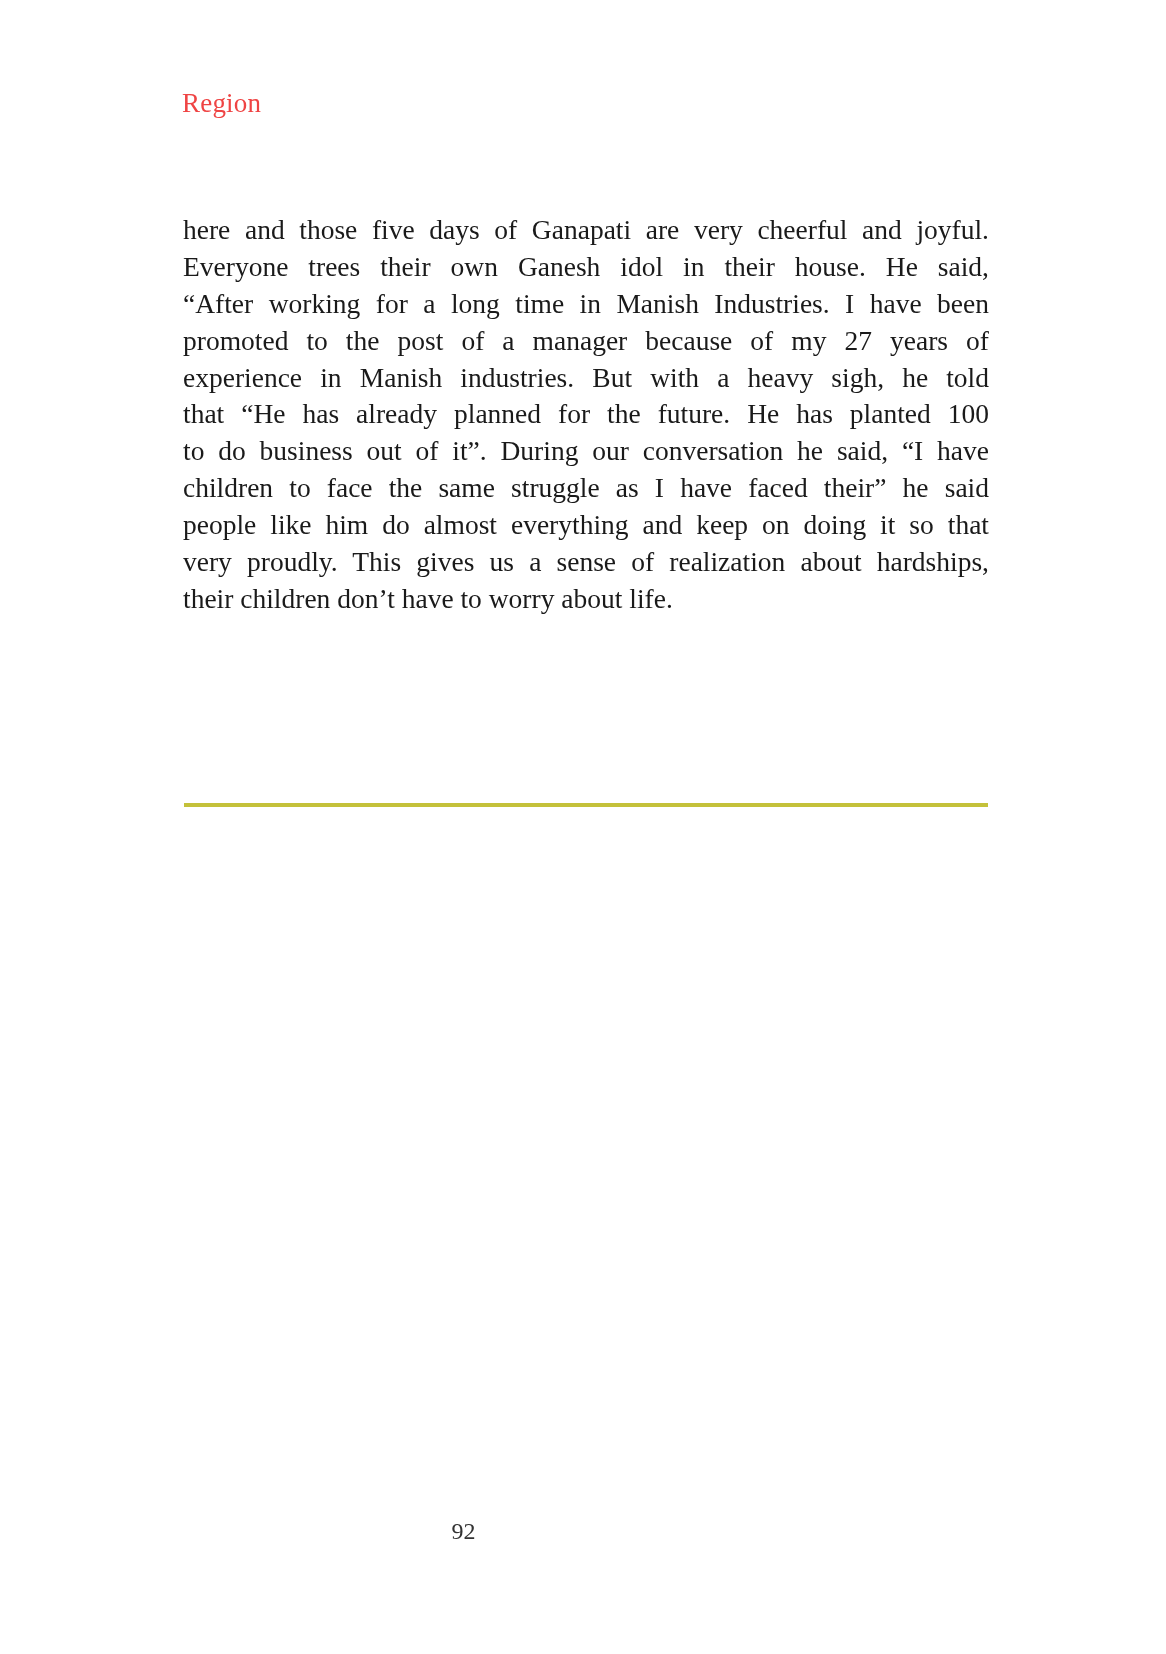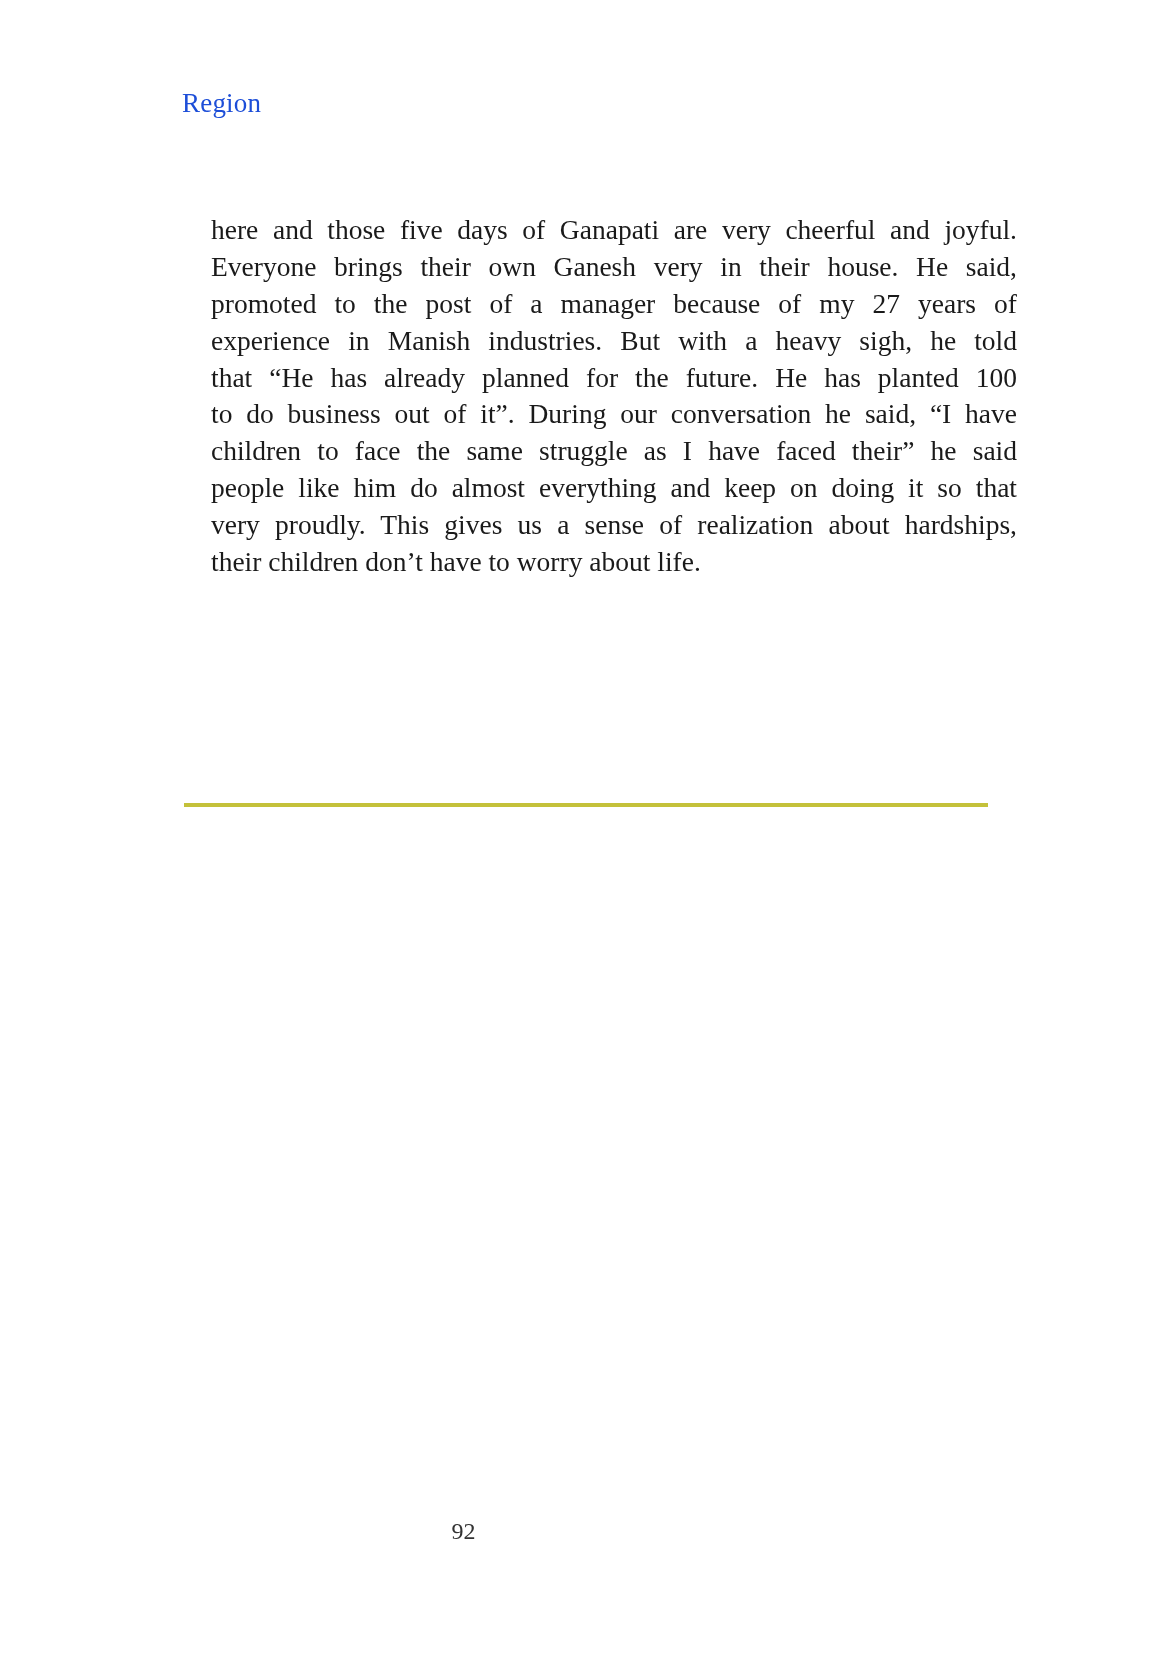--- a/index.html
+++ b/index.html
@@ -1,36 +1,37 @@
 <!DOCTYPE html>
 <html><head>
   <meta charset="utf-8">
   <style>
     html, body { margin: 0; padding: 0; background: #ffffff; }
     body { width: 1166px; height: 1654px; position: relative; overflow: hidden;
            font-family: "Liberation Serif", "DejaVu Serif", serif; color: #1a1a1a; }
     .running-head { position: absolute; left: 182px; top: 88px; font-size: 27px;
-                    color: #1d4ed8; letter-spacing: 0.2px; }
-    .body-text { position: absolute; left: 183px; top: 212px; width: 806px; margin-left: 28px; }
+                    color: #ef4444; letter-spacing: 0.2px; }
+    .body-text { position: absolute; left: 183px; top: 212px; width: 806px; }
     .line { display: block; font-size: 27.5px; line-height: 36.9px; height: 36.9px;
             white-space: nowrap; text-align: justify; text-align-last: justify; }
     .line.last { text-align-last: left; }
     .rule { position: absolute; left: 184px; top: 803px; width: 804px; height: 4px;
             background: #c4c13a; }
     .page-number { position: absolute; left: 0; width: 927px; top: 1518px;
                    text-align: center; font-size: 24px; color: #333333; }
   </style>
 </head>
 <body>
 
 <div class="running-head">Region</div>
 
 <div class="body-text">
   <span class="line">here and those five days of Ganapati are very cheerful and joyful.</span>
-  <span class="line">Everyone brings their own Ganesh very in their house. He said,</span>
+  <span class="line">Everyone trees their own Ganesh idol in their house. He said,</span>
+  <span class="line">“After working for a long time in Manish Industries. I have been</span>
   <span class="line">promoted to the post of a manager because of my 27 years of</span>
   <span class="line">experience in Manish industries. But with a heavy sigh, he told</span>
   <span class="line">that “He has already planned for the future. He has planted 100</span>
   <span class="line">to do business out of it”. During our conversation he said, “I have</span>
   <span class="line">children to face the same struggle as I have faced their” he said</span>
   <span class="line">people like him do almost everything and keep on doing it so that</span>
   <span class="line">very proudly. This gives us a sense of realization about hardships,</span>
   <span class="line last">their children don’t have to worry about life.</span>
 </div>
 

